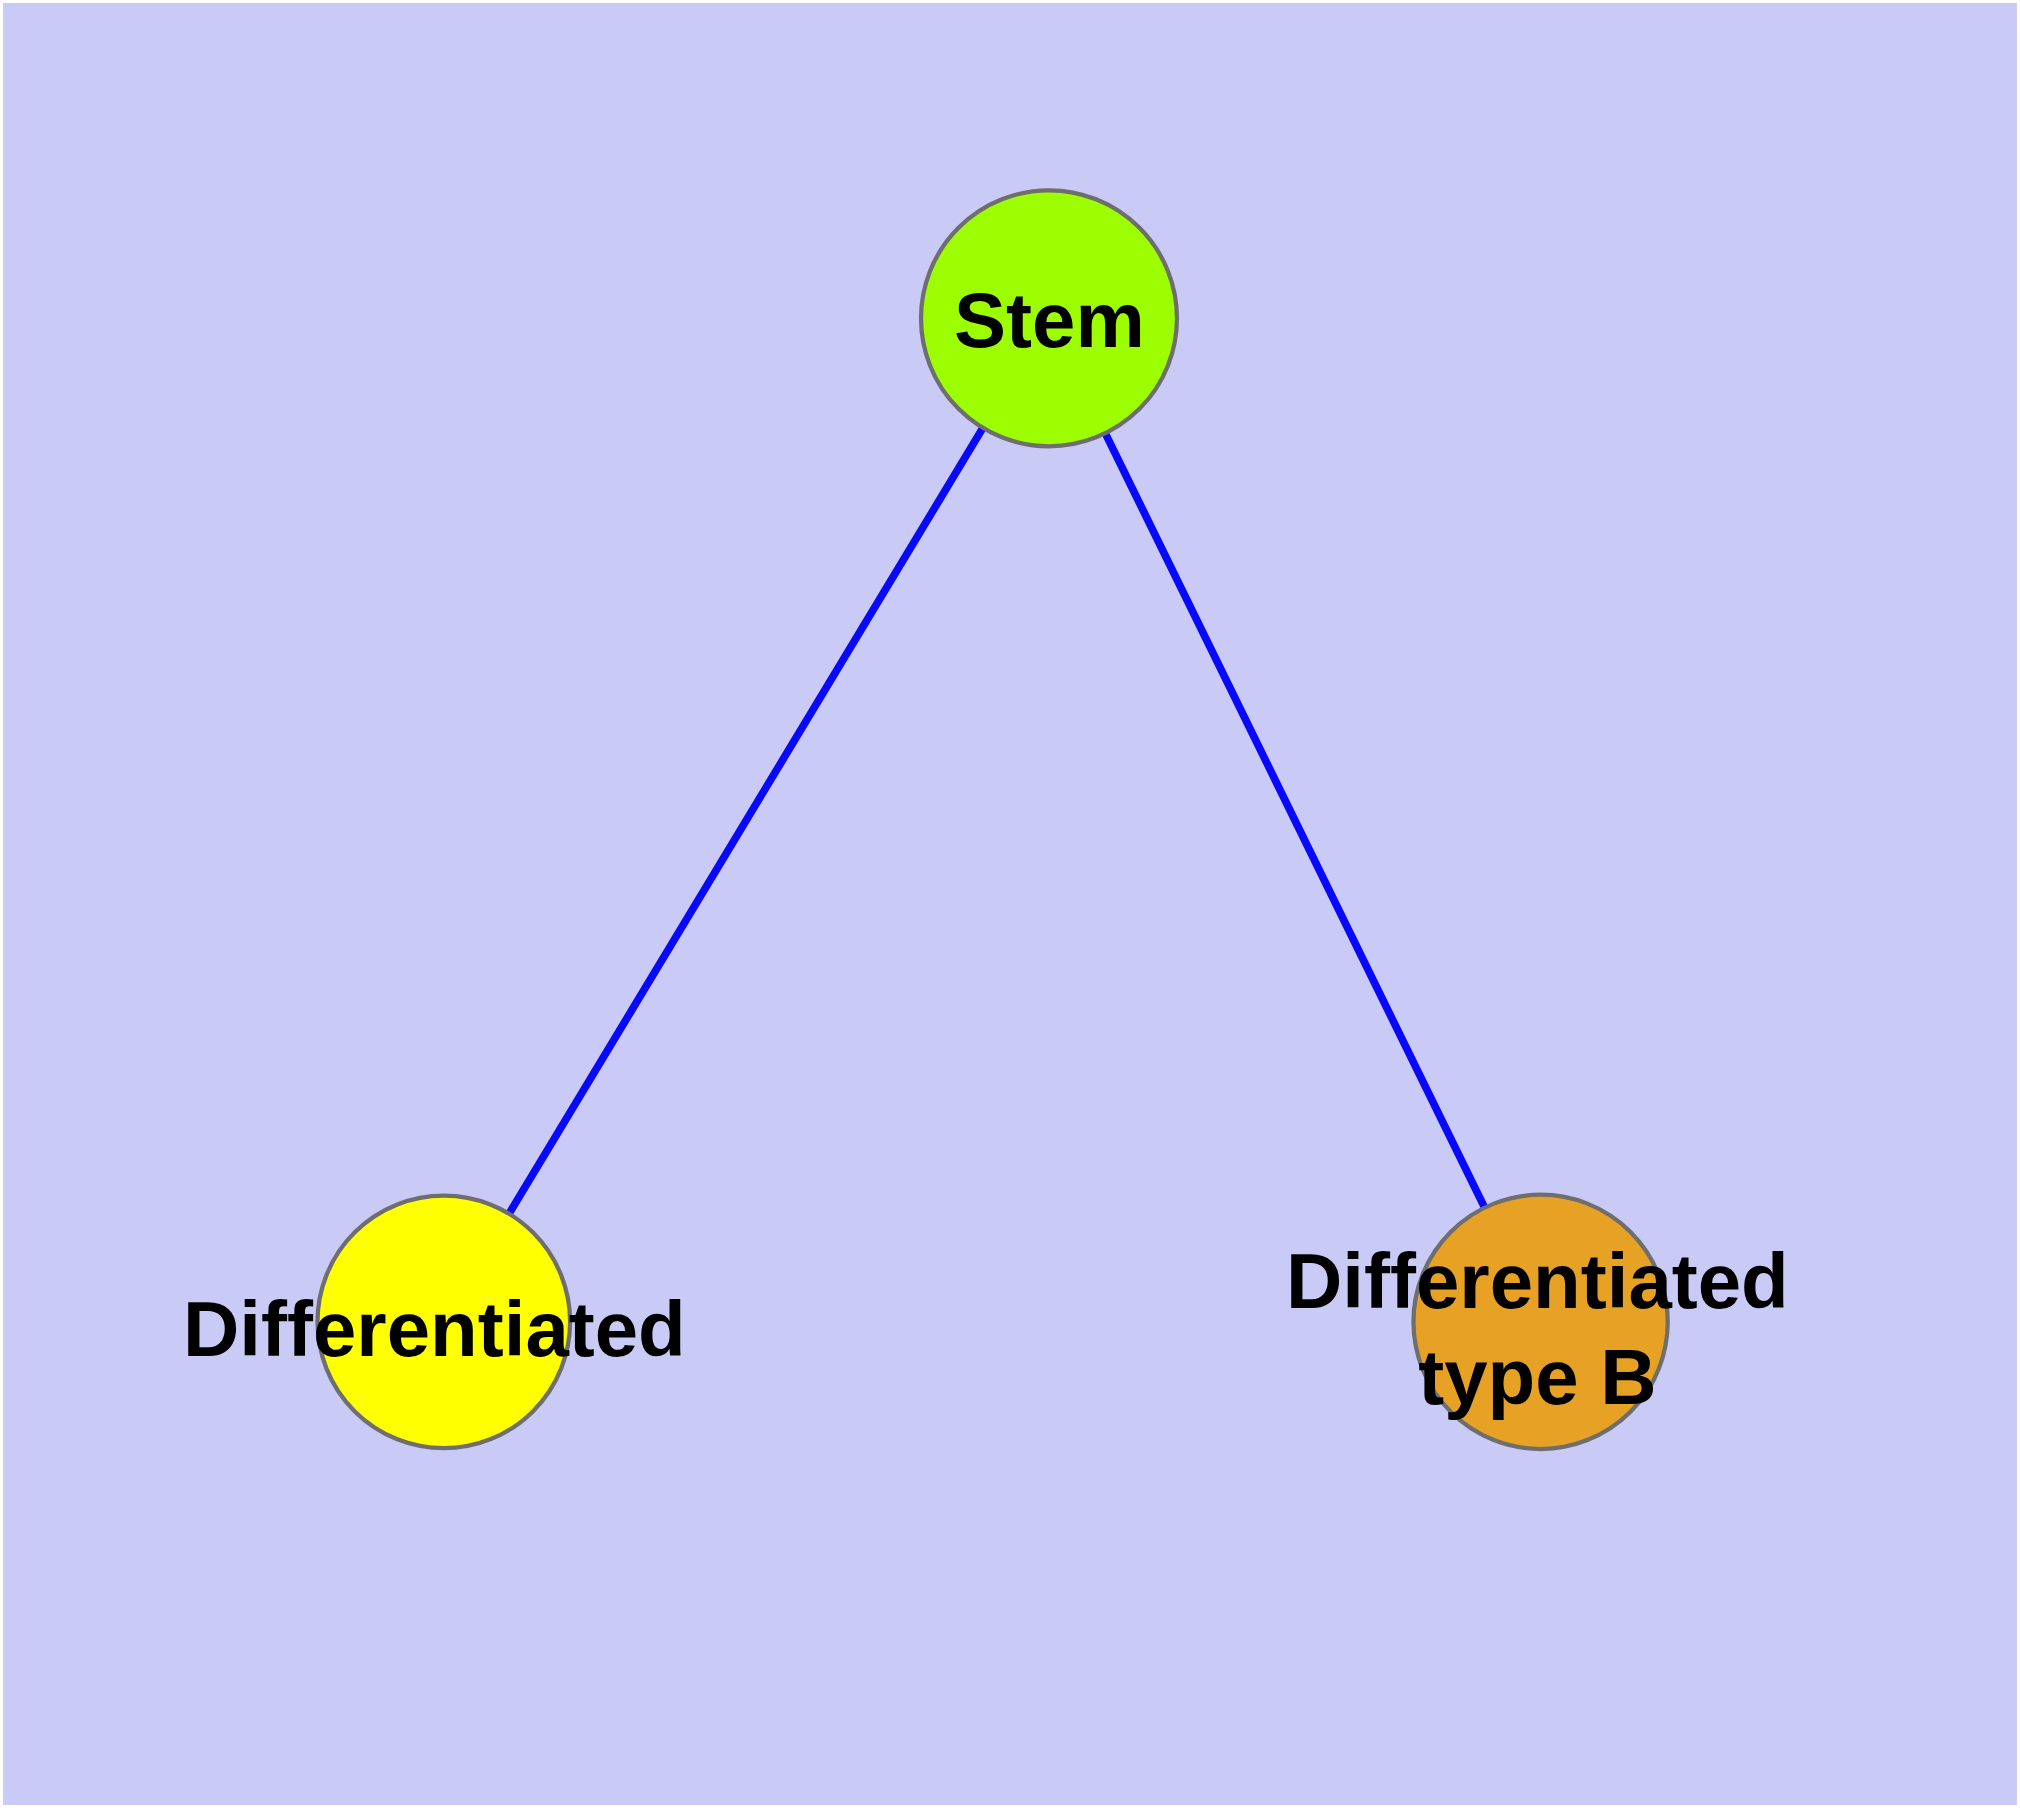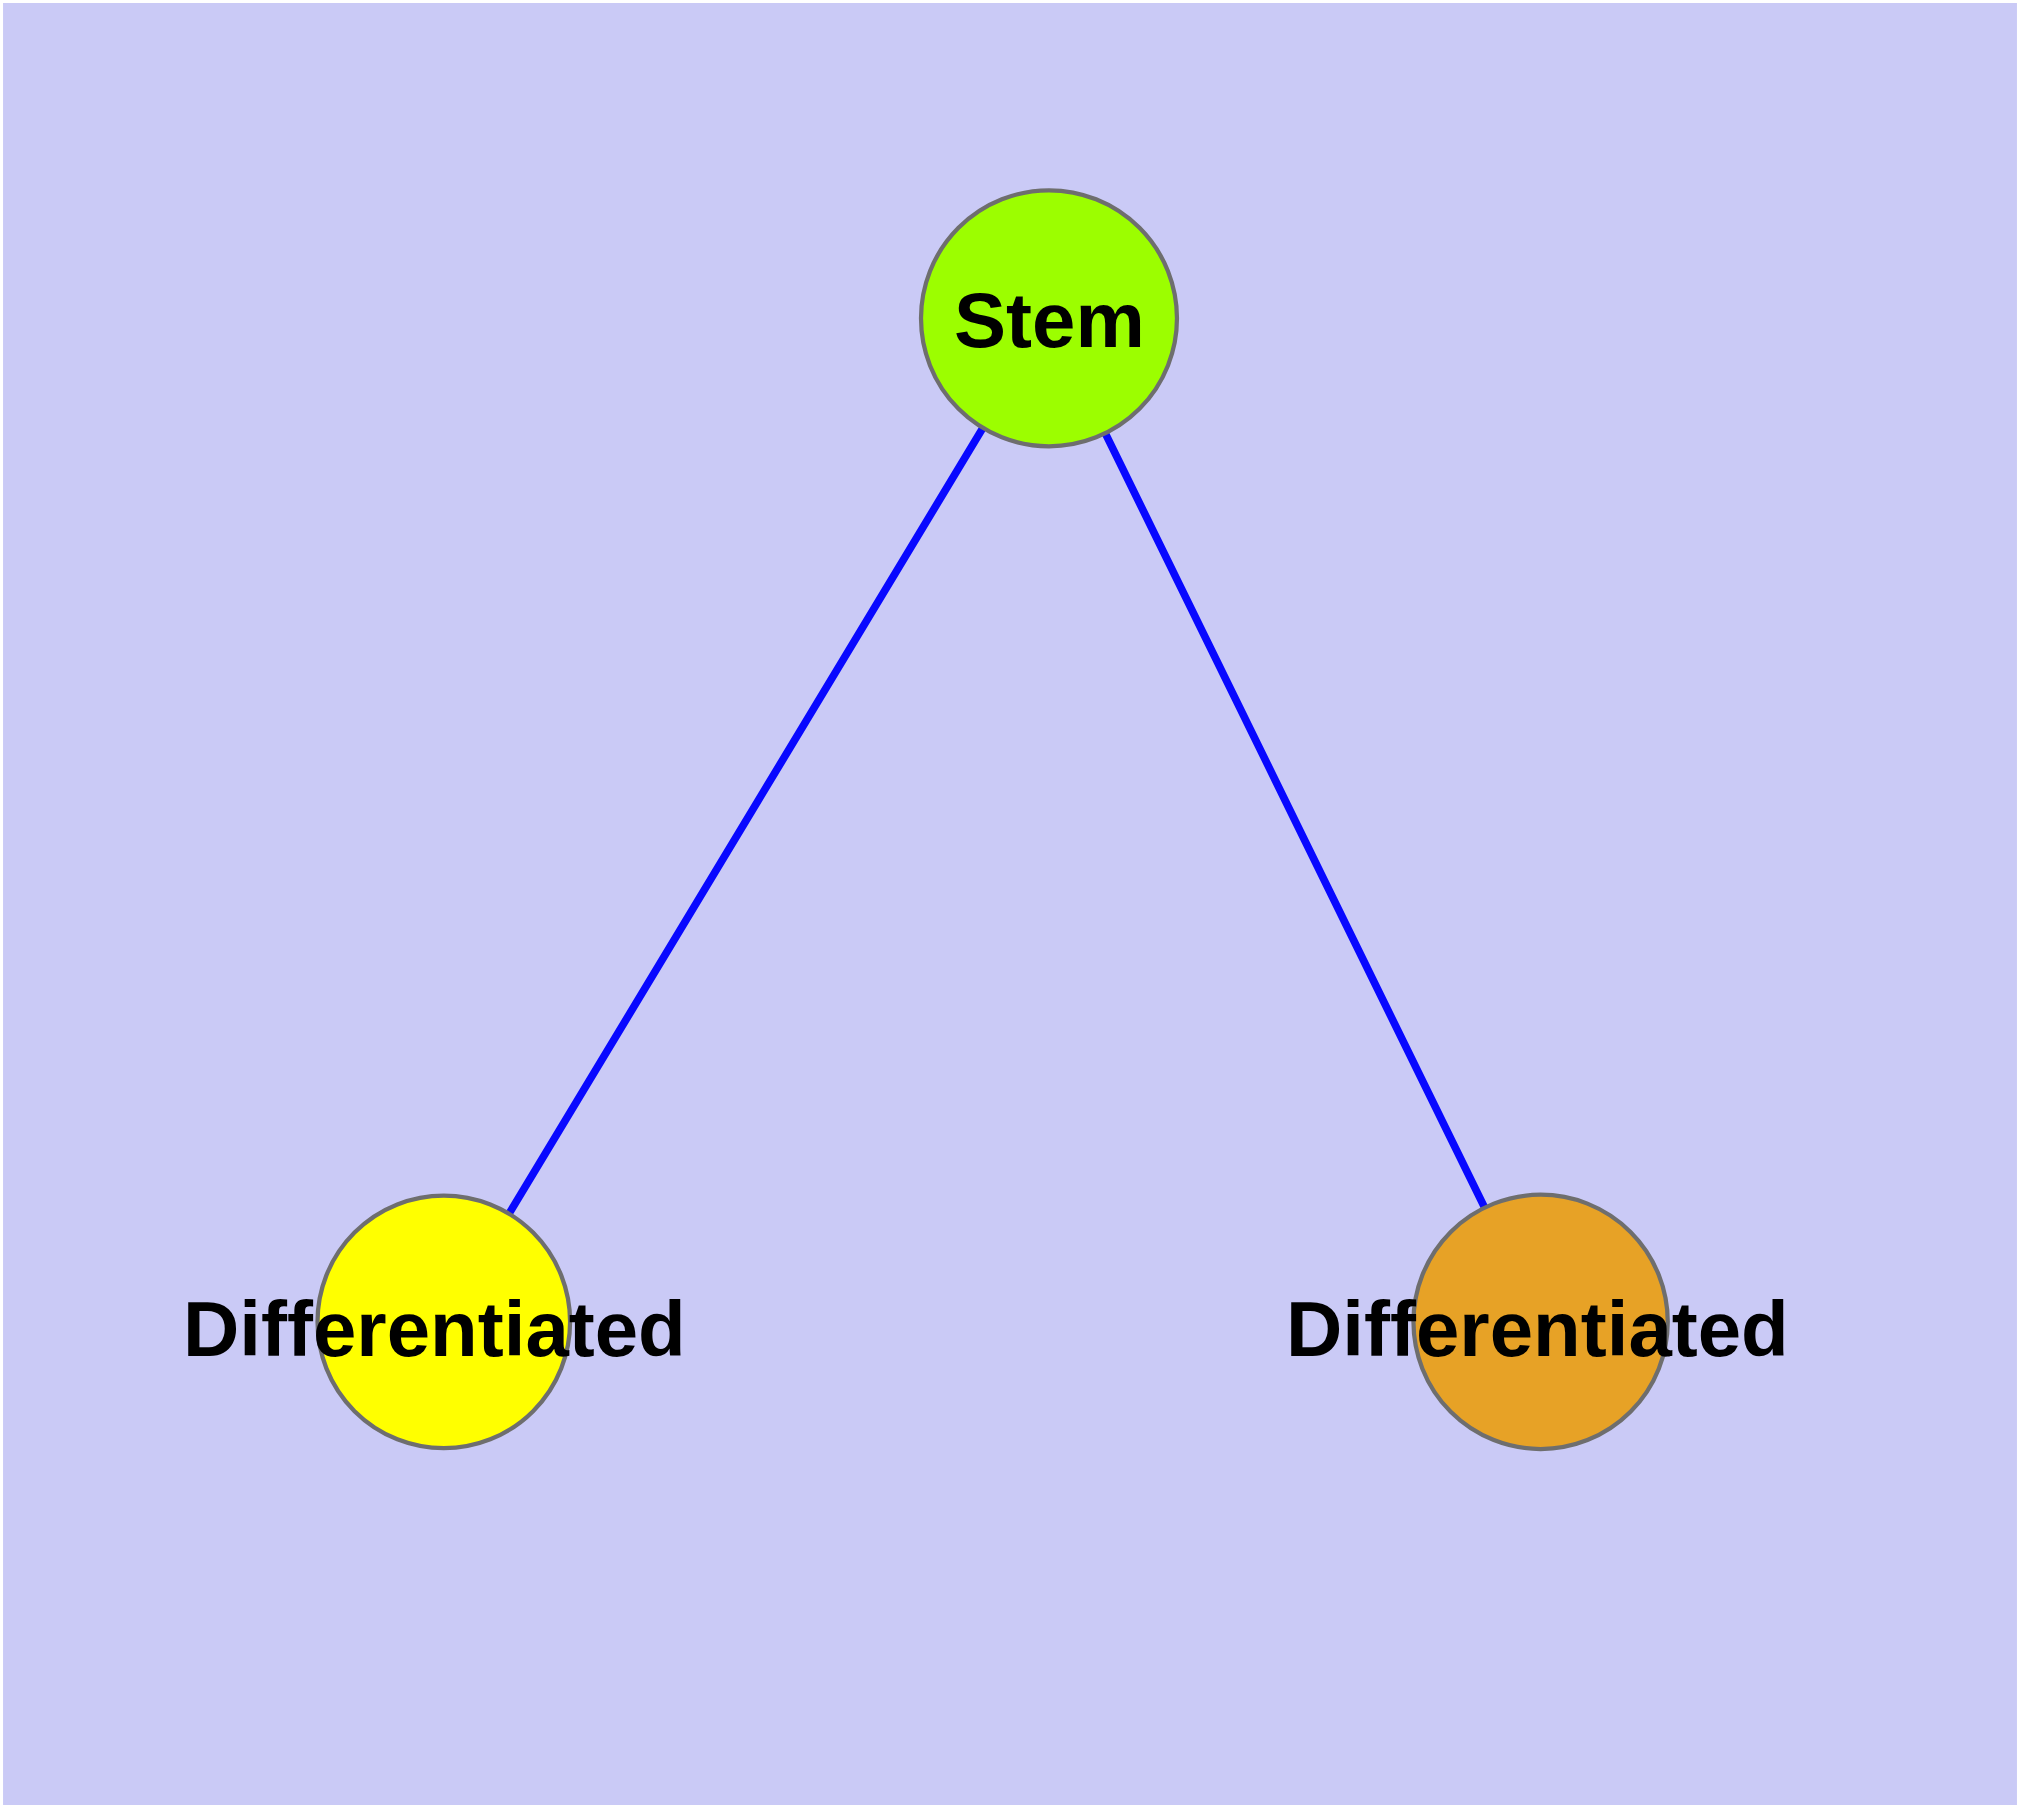--- a/index.html
+++ b/index.html
@@ -69,16 +69,17 @@
     <div class="node-label" id="label-stem">
       <div>Stem</div>
     </div>
 
     <div class="node-label" id="label-diff-a">
       <div>Differentiated</div>
     </div>
 
     <div class="node-label" id="label-diff-b">
       <div>Differentiated</div>
+      <div>type B</div>
     </div>
   </div>
 </div>
 
 
 </body></html>

